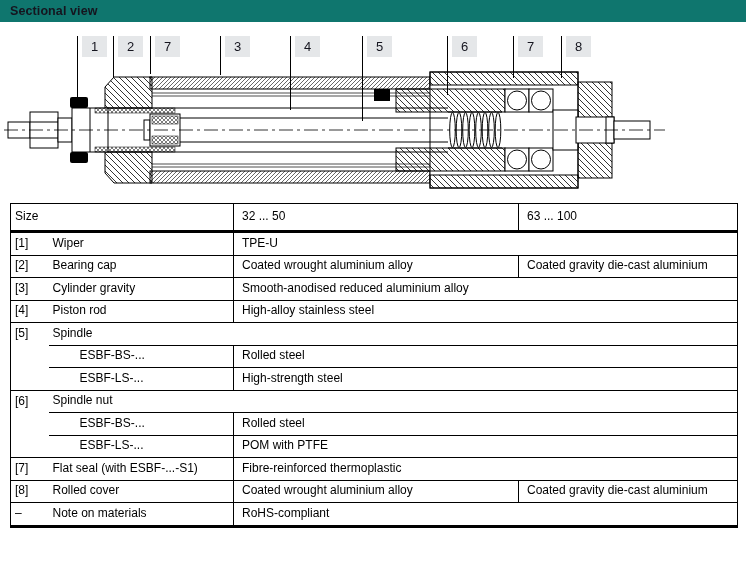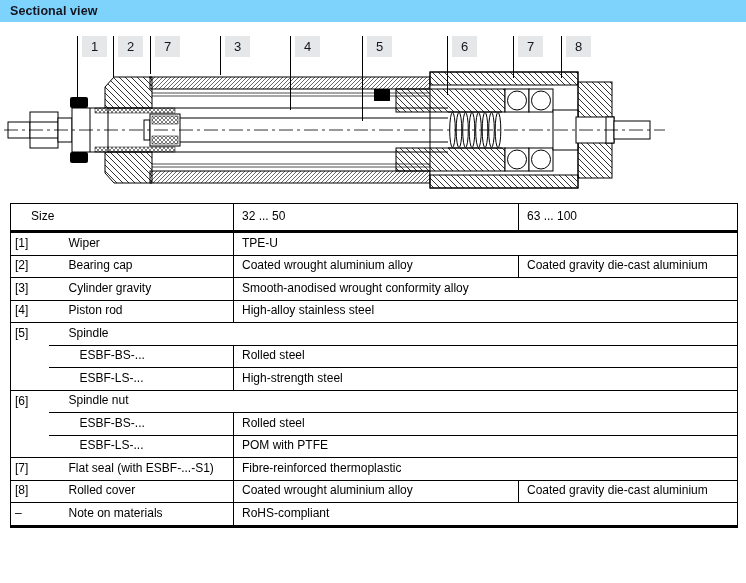--- a/index.html
+++ b/index.html
@@ -5,21 +5,21 @@
   html,body{margin:0;padding:0;}
   body{
     width:746px;height:583px;position:relative;overflow:hidden;
     background:#ffffff;color:#111;
     font-family:"Liberation Sans","DejaVu Sans",sans-serif;
     -webkit-font-smoothing:antialiased;
   }
   
   .titlebar{
     position:absolute;left:0;top:0;width:746px;height:22px;
-    background:#7dd3fc;display:flex;align-items:center;
+    background:#0f766e;display:flex;align-items:center;
   }
   .titlebar span{
     padding-left:10px;font-size:12.5px;font-weight:700;color:#15151f;letter-spacing:.1px;
   }
   
   .co-line{position:absolute;top:36px;width:1px;background:#000;}
   .co-box{
     position:absolute;top:36px;width:25px;height:21px;background:#e5e7e9;
     font-size:13px;color:#15151f;text-align:center;line-height:21px;
   }
@@ -31,21 +31,21 @@
     border-collapse:collapse;table-layout:fixed;
     font-size:12px;color:#000;
   }
   table.mat{border:1px solid #000;border-bottom:3px solid #000;}
   table.mat td{height:21.5px;line-height:1.15;padding:0;vertical-align:middle;overflow:hidden;white-space:nowrap;}
   table.mat td{border-top:1px solid #000;}
   table.mat tr.hdr td{height:26px;border-bottom:3px solid #000;}
   table.mat td.nb{border-top:none;}
   table.mat td.v{border-left:1px solid #000;padding-left:8px;}
   table.mat td.ref{padding-left:4px;}
-  table.mat td.lbl{padding-left:20px;}
+  table.mat td.lbl{padding-left:4px;}
   table.mat td.sub{padding-left:31px;}
   col.c0{width:38px;}col.c1{width:185px;}col.c2{width:285px;}col.c3{width:219px;}
 </style>
 </head>
 <body>
 
 <div class="titlebar">
   <span>Sectional view</span>
 </div>
 
@@ -203,21 +203,21 @@
   <tr>
     <td class="ref">[2]</td>
     <td class="lbl">Bearing cap</td>
     <td class="v">Coated wrought aluminium alloy</td>
     <td class="v">Coated gravity die-cast aluminium</td>
   </tr>
 
   <tr>
     <td class="ref">[3]</td>
     <td class="lbl">Cylinder gravity</td>
-    <td class="v" colspan="2">Smooth-anodised wrought conformity alloy</td>
+    <td class="v" colspan="2">Smooth-anodised reduced aluminium alloy</td>
   </tr>
 
   <tr>
     <td class="ref">[4]</td>
     <td class="lbl">Piston rod</td>
     <td class="v" colspan="2">High-alloy stainless steel</td>
   </tr>
 
   <tr>
     <td class="ref">[5]</td>

